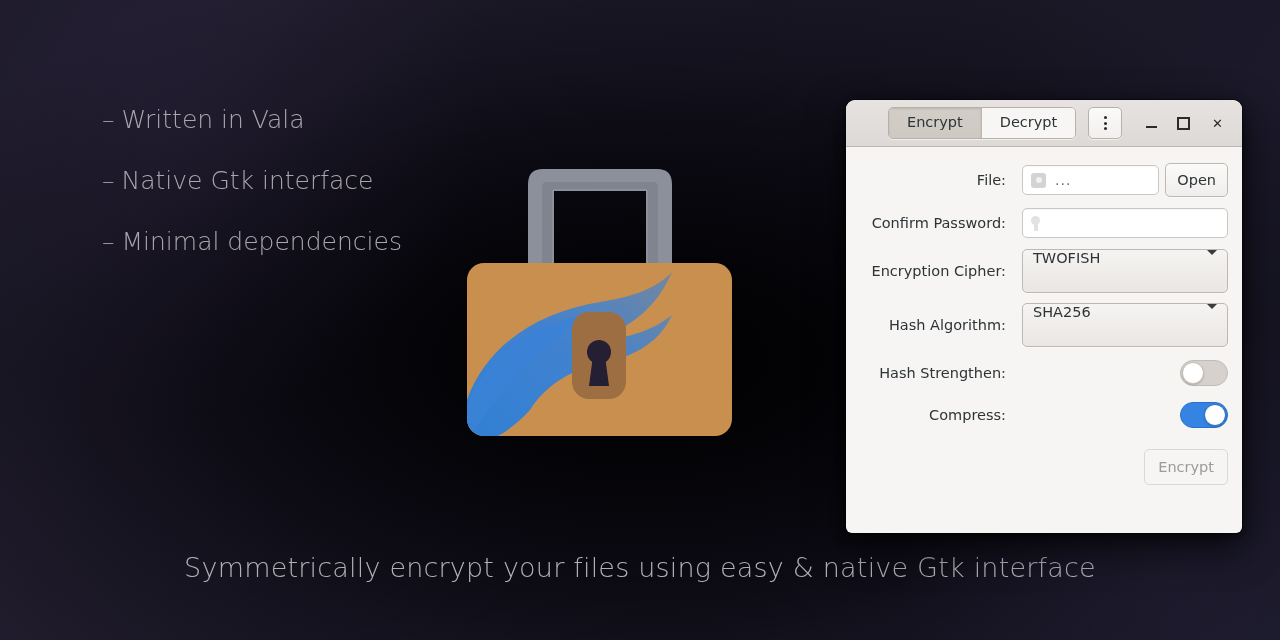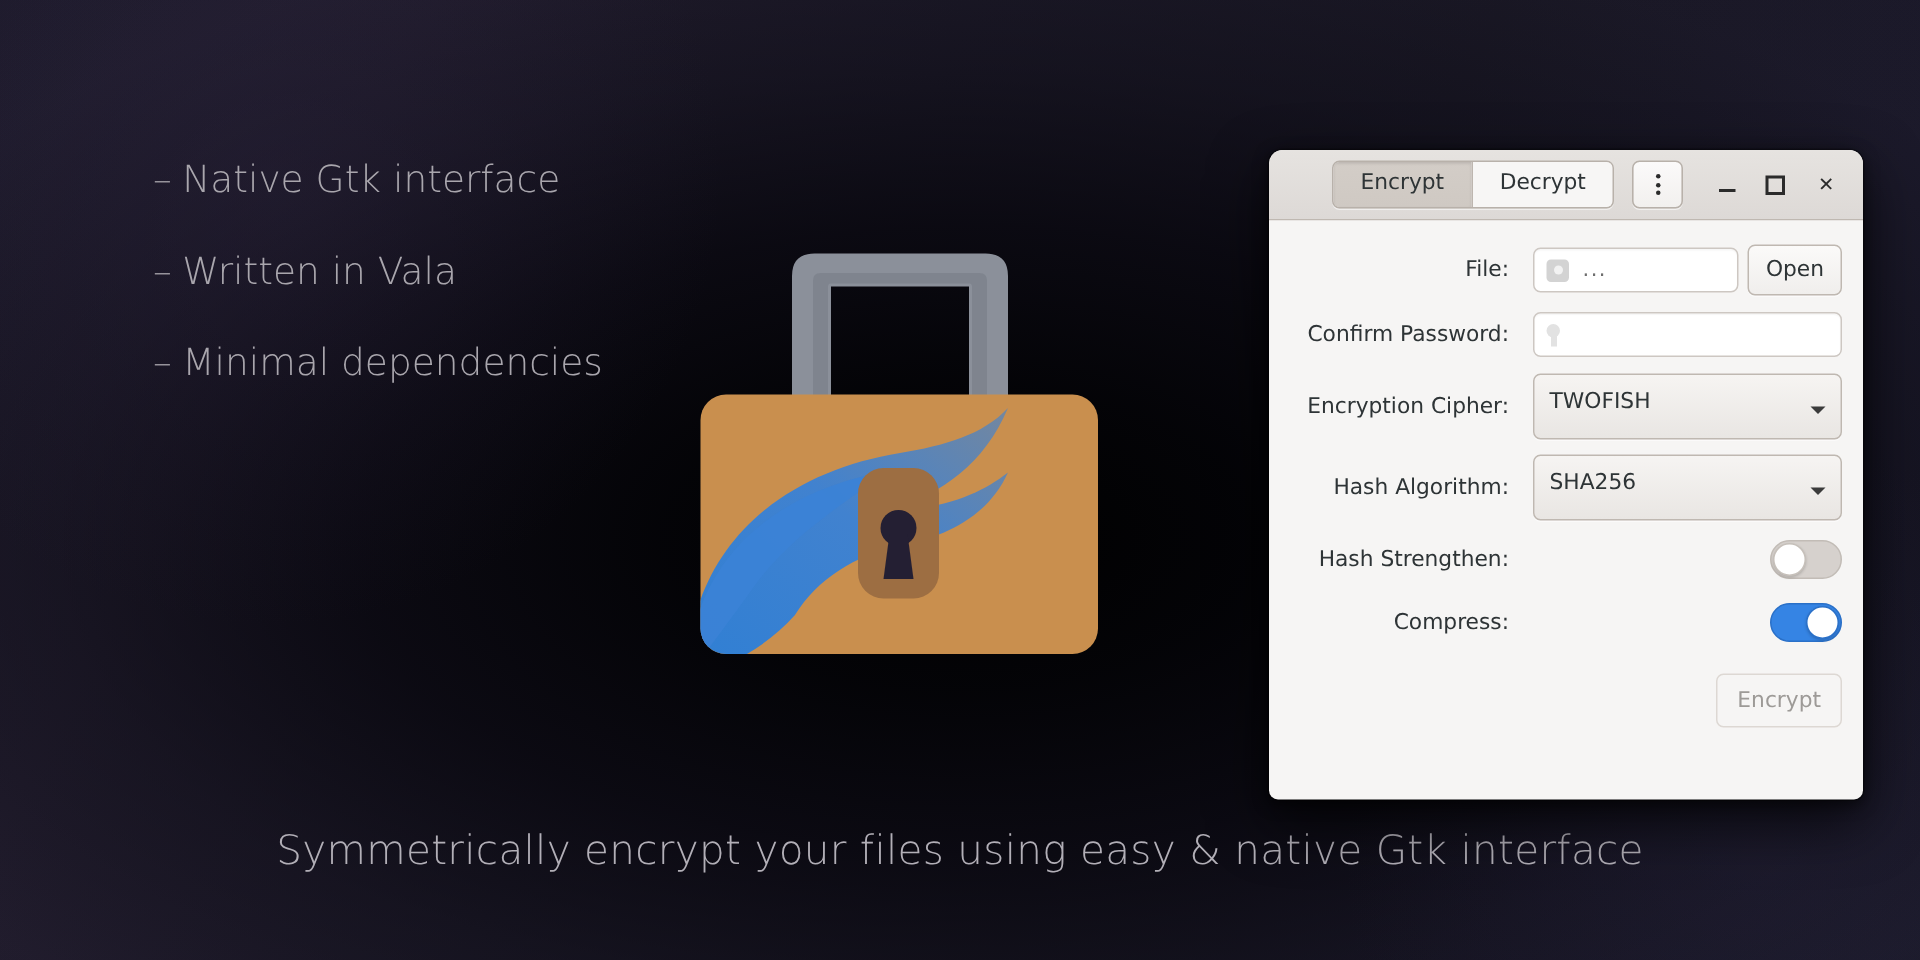--- a/index.html
+++ b/index.html
@@ -283,22 +283,22 @@
     box-shadow: 0 1px 0 rgba(255,255,255,0.5);
   }
 
   .combo {
     flex: 1;
     height: 44px;
     border: 1px solid #bfb8b1;
     border-radius: 5px;
     background: linear-gradient(180deg, #f6f4f2 0%, #e9e6e3 100%);
     display: flex;
-    align-items: flex-end;
-    padding: 16px 10px;
+    align-items: flex-start;
+    padding: 0 10px;
     font-size: 14.5px;
     color: #2e3436;
     cursor: pointer;
     box-sizing: border-box;
     box-shadow: 0 1px 0 rgba(255,255,255,0.5);
   }
   .combo .arr {
     margin-left: auto;
     width: 0; height: 0;
     border-left: 5px solid transparent;
@@ -355,24 +355,24 @@
   }
 </style>
 </head>
 <body>
 
 <div id="stage">
 
   <div class="hero">
     <ul class="bullets">
       <li>
-        <span class="dash">–</span><span>Native Gtk interface</span>
+        <span class="dash">–</span><span>Written in Vala</span>
       </li>
       <li>
-        <span class="dash">–</span><span>Written in Vala</span>
+        <span class="dash">–</span><span>Native Gtk interface</span>
       </li>
       <li>
         <span class="dash">–</span><span>Minimal dependencies</span>
       </li>
     </ul>
   </div>
 
   <div class="tagline">Symmetrically encrypt your files using easy &amp; native Gtk interface</div>
 
   <div class="logo">

